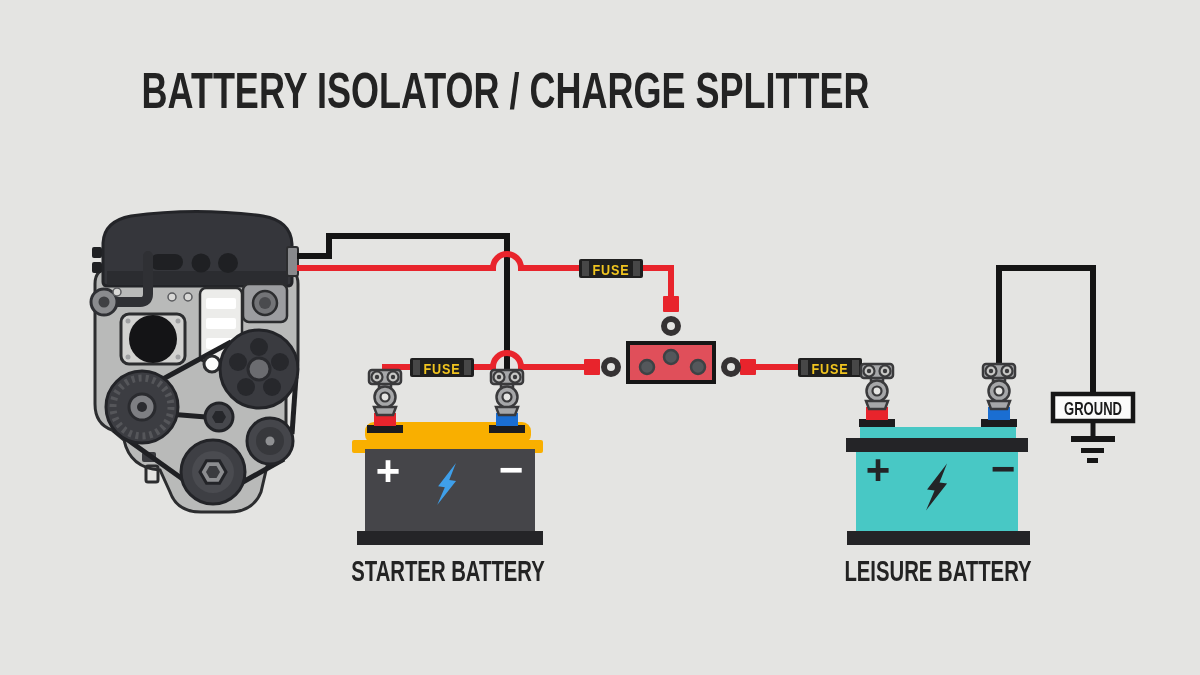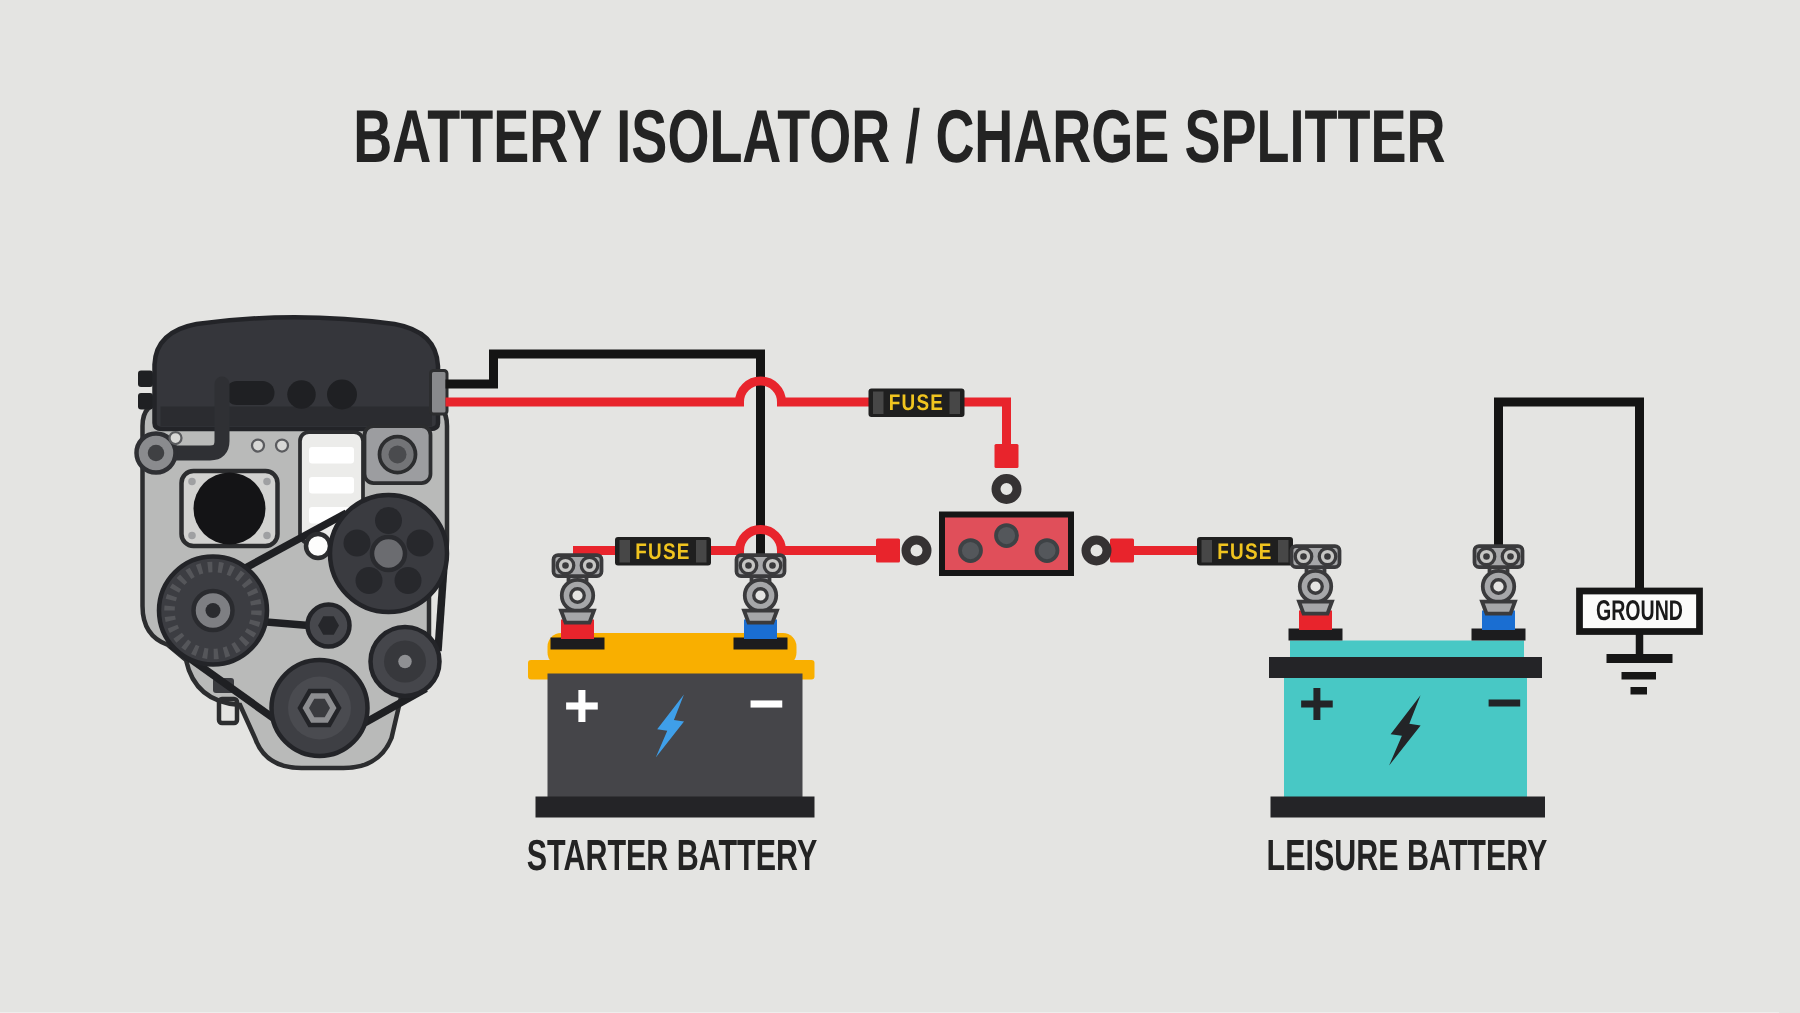--- a/index.html
+++ b/index.html
@@ -5,21 +5,21 @@
   :root{
     --bg:#e4e4e2; --ink:#232323; --wire_red:#e8242c; --wire_black:#141414;
     --battery_yellow:#f9af00; --battery_dark:#454549; --battery_teal:#48c8c5;
     --strip_dark:#242427; --post_blue:#1a6ed2; --bolt_blue:#3f9fe9;
     --isolator_red:#e04f5a; --fuse_body:#1f1f1f; --fuse_cap:#474747; --fuse_text:#f0c41f;
     --metal:#a6a7a9; --metal_edge:#3a3a3c; --engine_gray:#b9bab9; --engine_dark:#35363b;
   }
   *{margin:0;padding:0;box-sizing:border-box;}
   body{font-family:"Liberation Sans",sans-serif;}
   .stage{position:relative;width:1200px;height:675px;background:var(--bg);overflow:hidden;}
-  .title{position:absolute;top:62px;left:0;right:0;text-align:center;}
+  .title{position:absolute;top:62px;left:0;right:0;text-align:left;}
   .title span{display:inline-block;white-space:nowrap;font-weight:bold;font-size:50px;
     color:var(--ink);transform:scaleX(0.72);transform-origin:center;letter-spacing:0;}
   .batt-label{position:absolute;top:555px;white-space:nowrap;font-weight:bold;font-size:29px;
     color:var(--ink);transform:translateX(-50%) scaleX(0.7);transform-origin:center;}
   svg{position:absolute;inset:0;}
   svg text{font-family:"Liberation Sans",sans-serif;font-weight:bold;}
   .fuse-label{font-size:15px;fill:var(--fuse_text);letter-spacing:1px;}
   .ground-label{font-size:19px;fill:#1a1a1a;}
   .sym-w{font-size:42px;fill:#ffffff;}
   .sym-d{font-size:42px;fill:#232427;}

